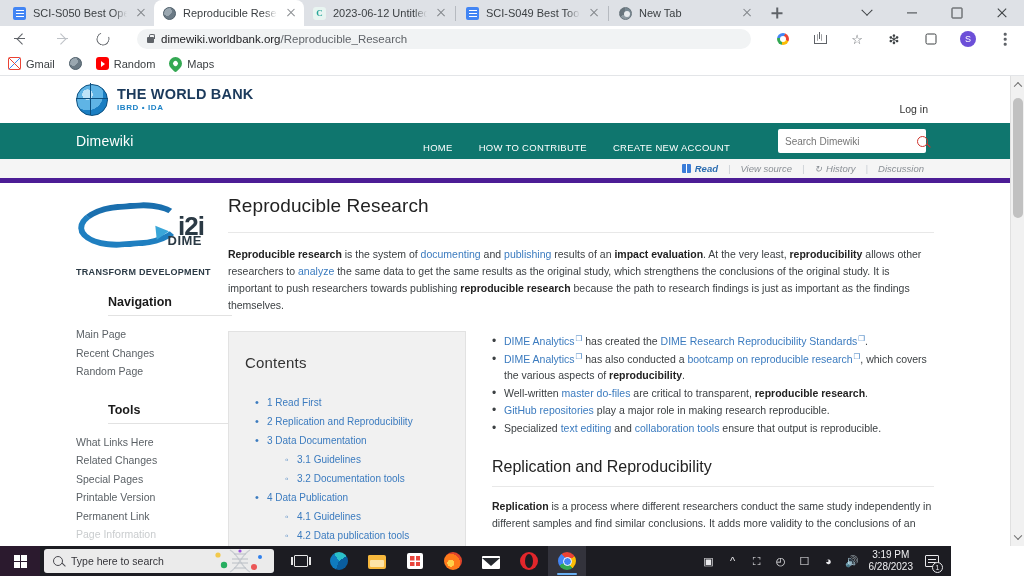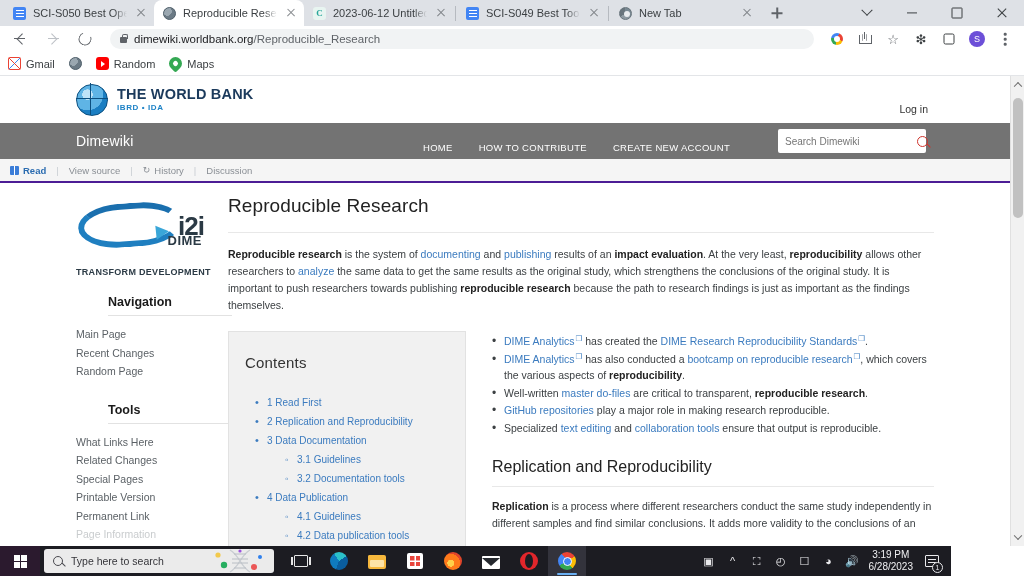--- a/index.html
+++ b/index.html
@@ -95,21 +95,21 @@
   .wc-close::before, .wc-close::after {
     content: ""; position: absolute; left: 50%; top: 50%; width: 12px; height: 1.2px;
     background: #3c4043;
   }
   .wc-close::before { transform: translate(-50%,-50%) rotate(45deg); }
   .wc-close::after  { transform: translate(-50%,-50%) rotate(-45deg); }
 
   
   .toolbar {
     height: 26px; background: #fff; display: flex; align-items: center;
-    padding: 0 8px; gap: 6px;
+    padding: 0 8px; gap: 15px;
   }
   .navbtn { width: 26px; height: 26px; position: relative; flex: 0 0 26px; }
   .ic-back::before, .ic-fwd::before {
     content: ""; position: absolute; left: 50%; top: 50%; width: 7px; height: 7px;
     border-left: 1.4px solid #5f6368; border-bottom: 1.4px solid #5f6368;
   }
   .ic-back::before { transform: translate(-35%,-50%) rotate(45deg); }
   .ic-fwd::before  { transform: translate(-65%,-50%) rotate(-135deg); border-color: #bdc1c6; }
   .ic-back::after {
     content: ""; position: absolute; left: 6px; top: 12px; width: 11px; height: 1.4px;
@@ -258,21 +258,21 @@
   }
   .wb-sub {
     font-size: 8px; font-weight: 700; color: #1d82c6; letter-spacing: .6px; margin-top: 1px;
   }
   .wb-login {
     position: absolute; right: 82px; bottom: 8px; font-size: 10.5px; color: #333; margin-left: 42px;
   }
 
   
   .blue-bar {
-    height: 36px; background: #737373; display: flex; align-items: center;
+    height: 36px; background: #0f766e; display: flex; align-items: center;
     padding: 0 0 0 76px; color: #fff; gap: 0;
   }
   .site-name { font-size: 14px; font-weight: 400; letter-spacing: .2px; }
   .blue-nav { margin-left: auto; display: flex; align-items: flex-end; gap: 26px; }
   .blue-nav a { font-size: 9.5px; color: #fff; letter-spacing: .3px; }
   .searchbox {
     width: 148px; height: 24px; background: #fff; border-radius: 2px;
     display: flex; align-items: center; padding: 0 7px; margin-left: 22px; margin-right: 84px;
   }
   .searchbox input {
@@ -283,23 +283,23 @@
     width: 11px; height: 11px; border: 1.4px solid #d0342c; border-radius: 50%;
     position: relative; flex: 0 0 11px;
   }
   .search-glyph::after {
     content: ""; position: absolute; left: 8px; top: 8px; width: 5px; height: 1.4px;
     background: #d0342c; transform: rotate(45deg);
   }
 
   
   .action-bar {
-    height: 24px; background: #f5f5f5; border-bottom: 2px solid #4c1d95;
-    display: flex; align-items: center; 
-    padding-right: 76px; gap: 0; font-size: 9.5px;
+    height: 24px; background: #f5f5f5; border-bottom: 5px solid #4c1d95;
+    display: flex; align-items: center; justify-content: flex-end;
+    padding-right: 76px; gap: 0; font-size: 9.5px; font-style: italic;
   }
   .act { display: flex; align-items: center; gap: 4px; padding: 0 10px; color: #8a8f95; }
   .act.active { color: #2b6cb0; font-weight: 600; }
   .act-sep { color: #c9ced3; }
   .read-ic {
     width: 9px; height: 9px; background: #3b7dd8; border-radius: 1px; position: relative;
   }
   .read-ic::after {
     content: ""; position: absolute; left: 4px; top: 0; width: 1px; height: 9px; background: #fff;
   }

